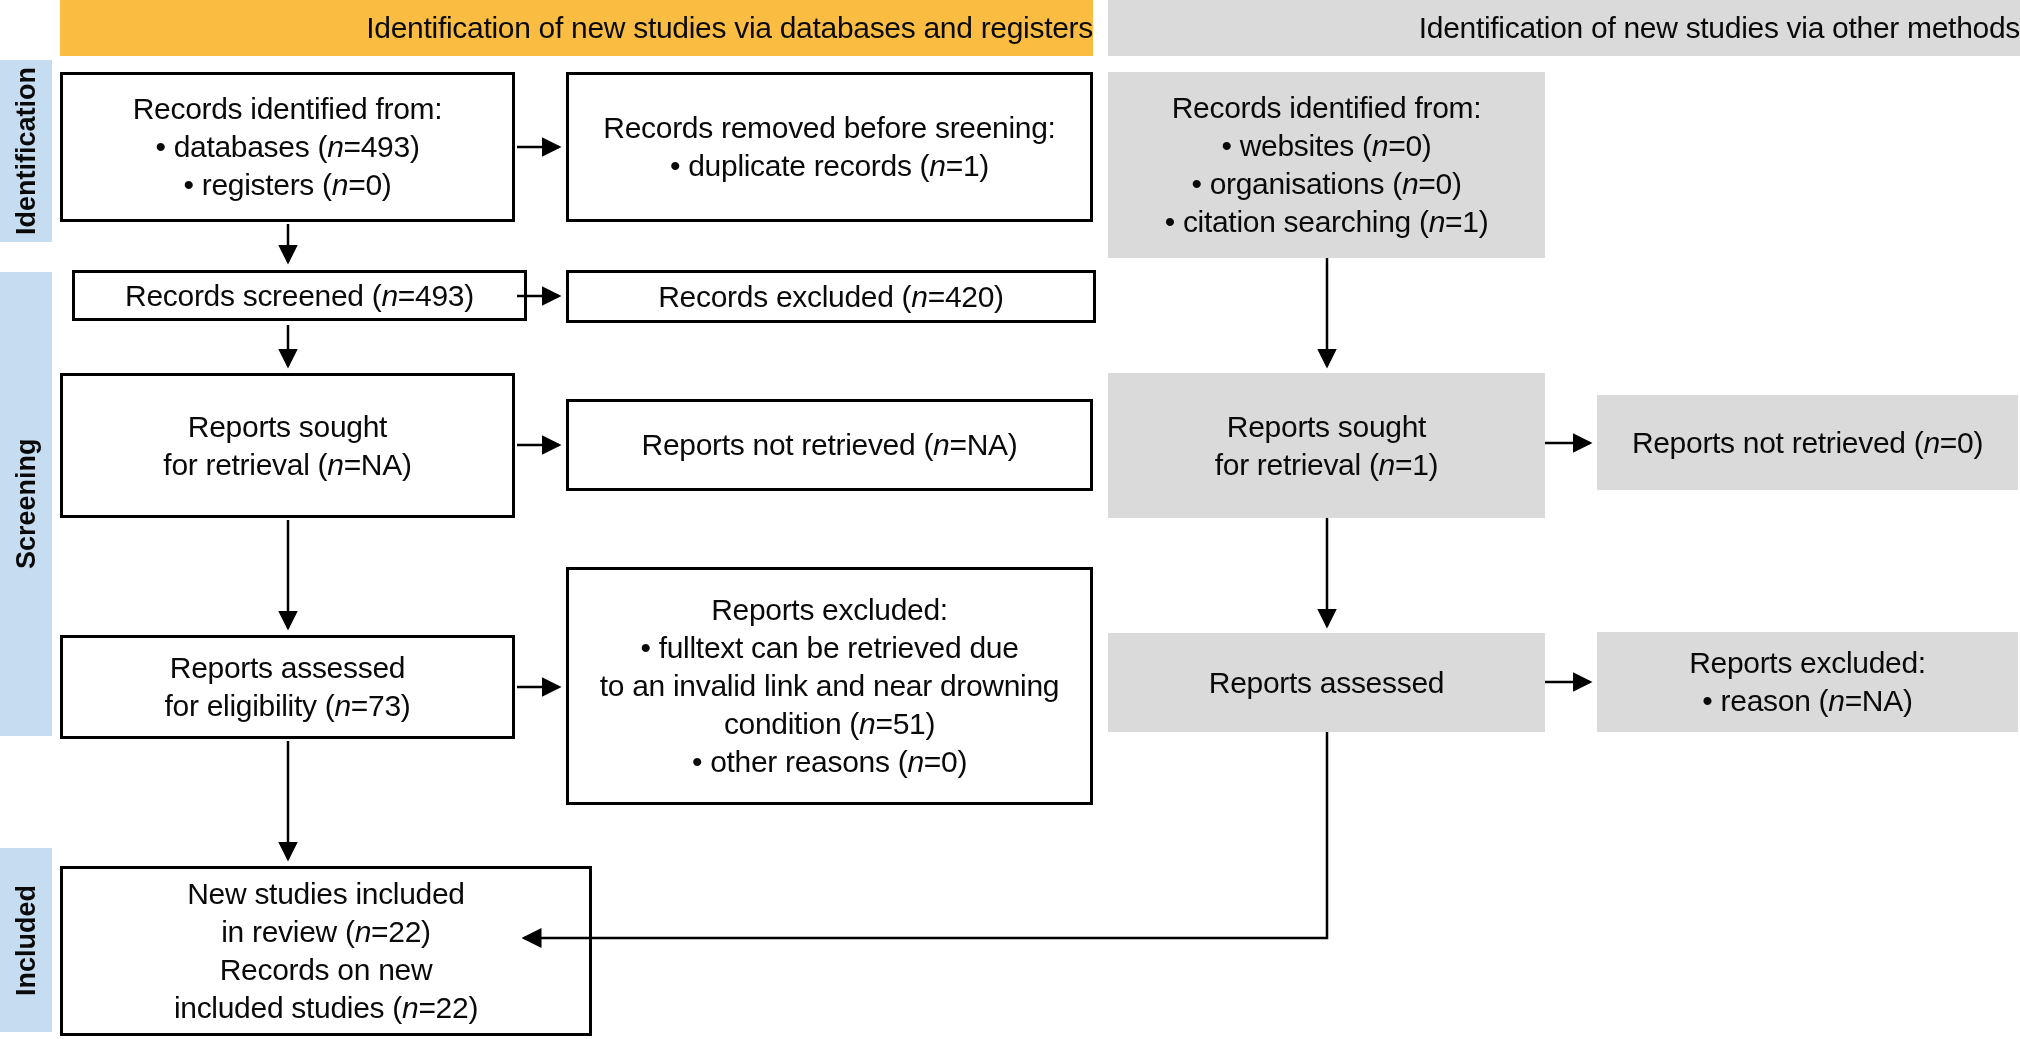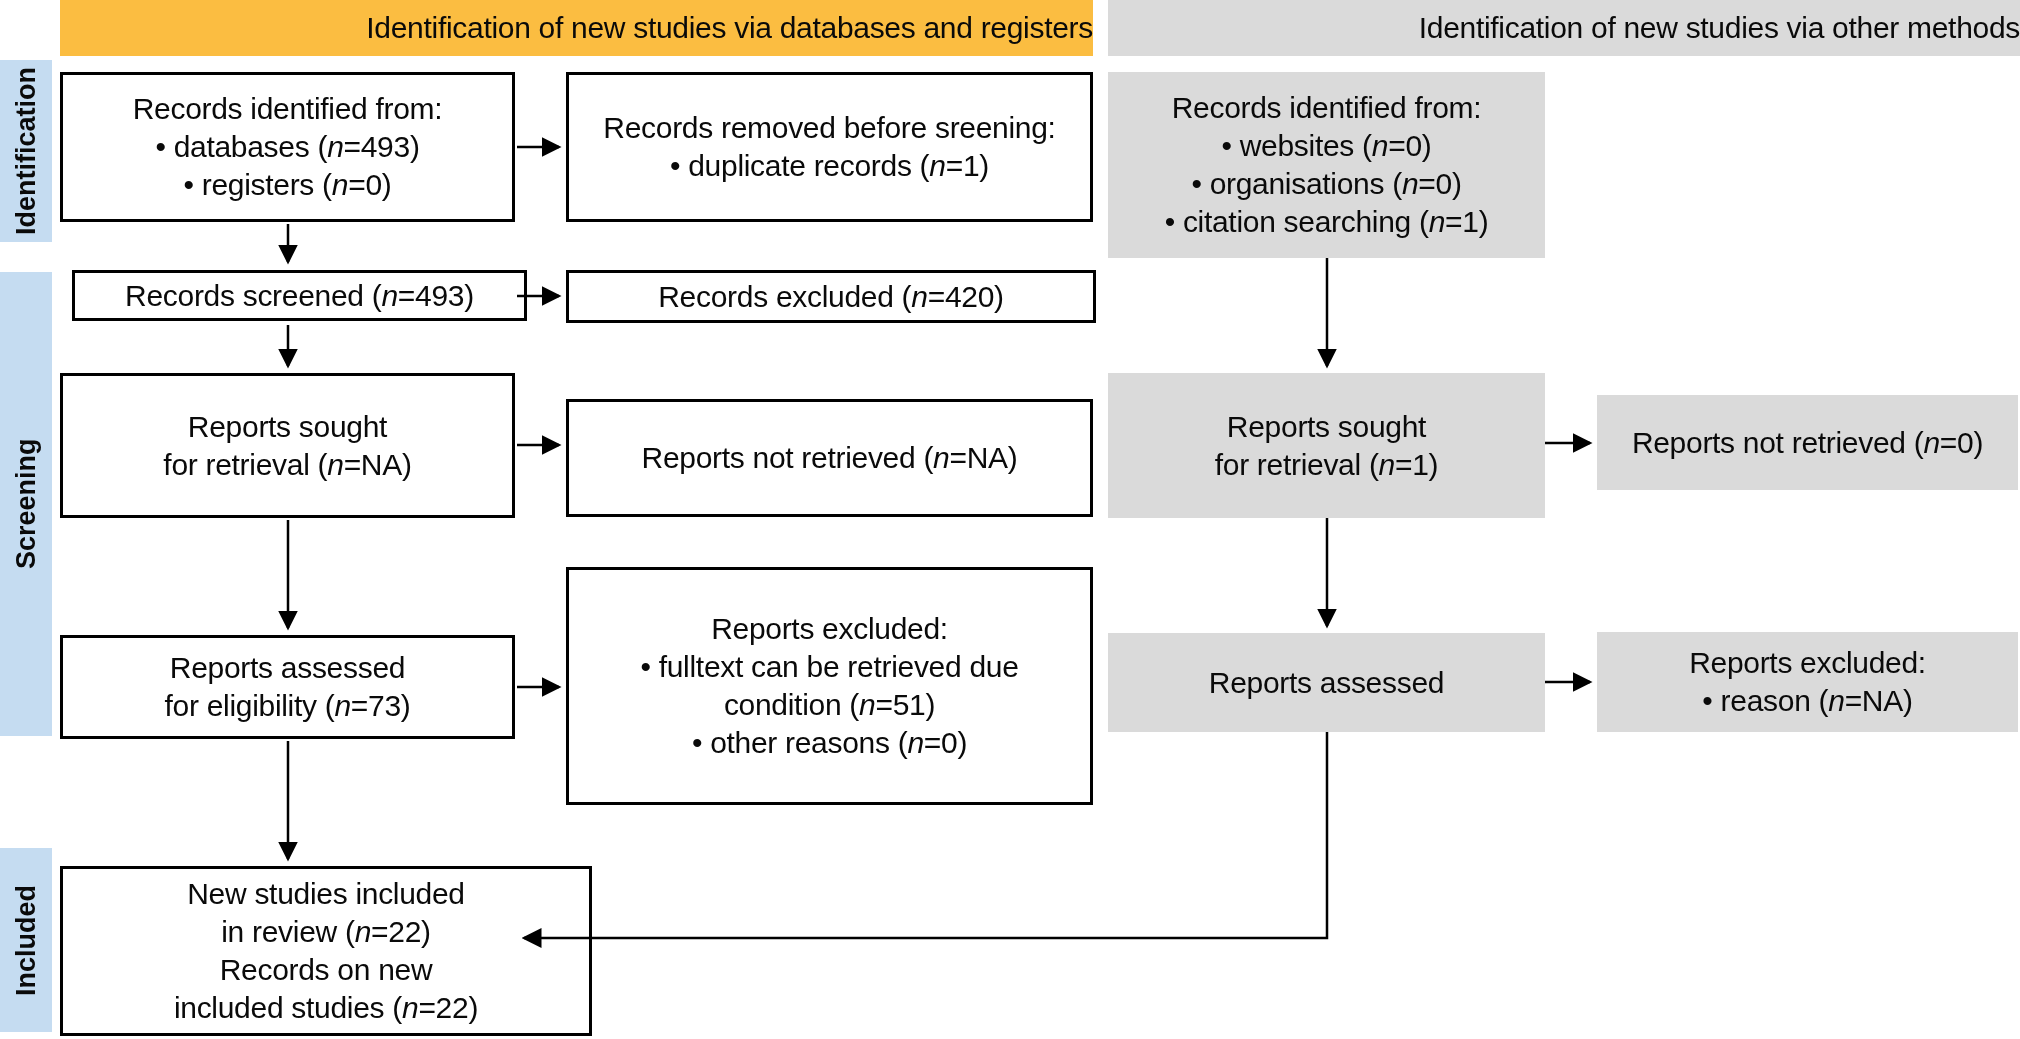--- a/index.html
+++ b/index.html
@@ -86,26 +86,27 @@
       <div class="ln">included studies (<i>n</i>=22)</div>
     </div>
 
   <div class="box white" style="left:566px;top:72px;width:527px;height:150px;">
       <div class="ln">Records removed before sreening:</div>
       <div class="ln">• duplicate records (<i>n</i>=1)</div>
     </div>
   <div class="box white" style="left:566px;top:270px;width:530px;height:53px;">
       <div class="ln">Records excluded (<i>n</i>=420)</div>
     </div>
-  <div class="box white" style="left:566px;top:399px;width:527px;height:118px;">
+  <div class="box white" style="left:566px;top:399px;width:527px;height:92px;">
       <div class="ln">Reports not retrieved (<i>n</i>=NA)</div>
     </div>
   <div class="box white" style="left:566px;top:567px;width:527px;height:238px;">
       <div class="ln">Reports excluded:</div>
       <div class="ln">• fulltext can be retrieved due</div>
+      <div class="ln">to an invalid link and near drowning</div>
       <div class="ln">condition (<i>n</i>=51)</div>
       <div class="ln">• other reasons (<i>n</i>=0)</div>
     </div>
 
   <div class="box gray" style="left:1108px;top:72px;width:437px;height:186px;">
       <div class="ln">Records identified from:</div>
       <div class="ln">• websites (<i>n</i>=0)</div>
       <div class="ln">• organisations (<i>n</i>=0)</div>
       <div class="ln">• citation searching (<i>n</i>=1)</div>
     </div>

